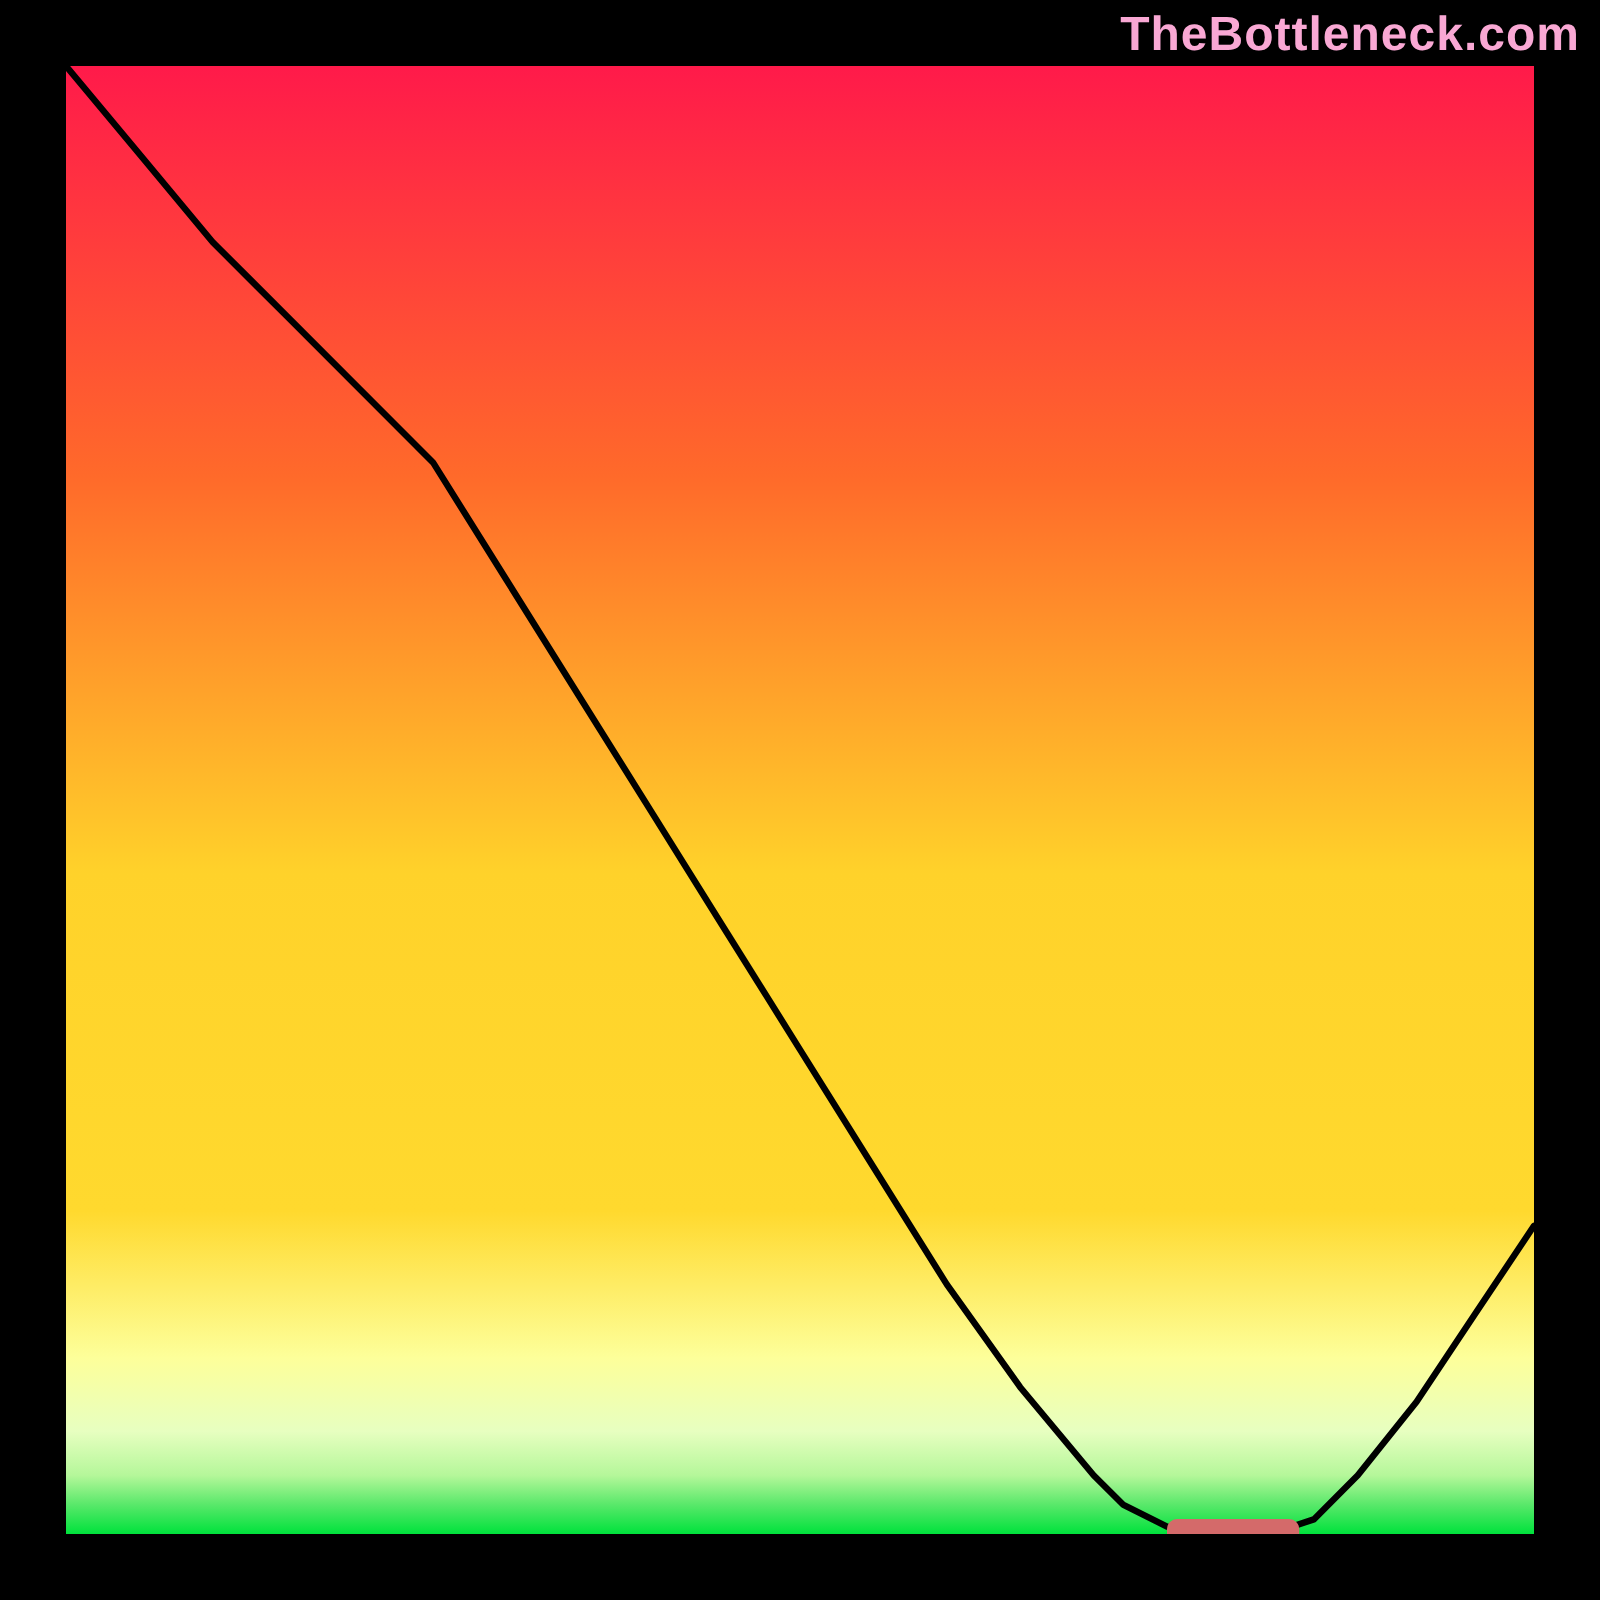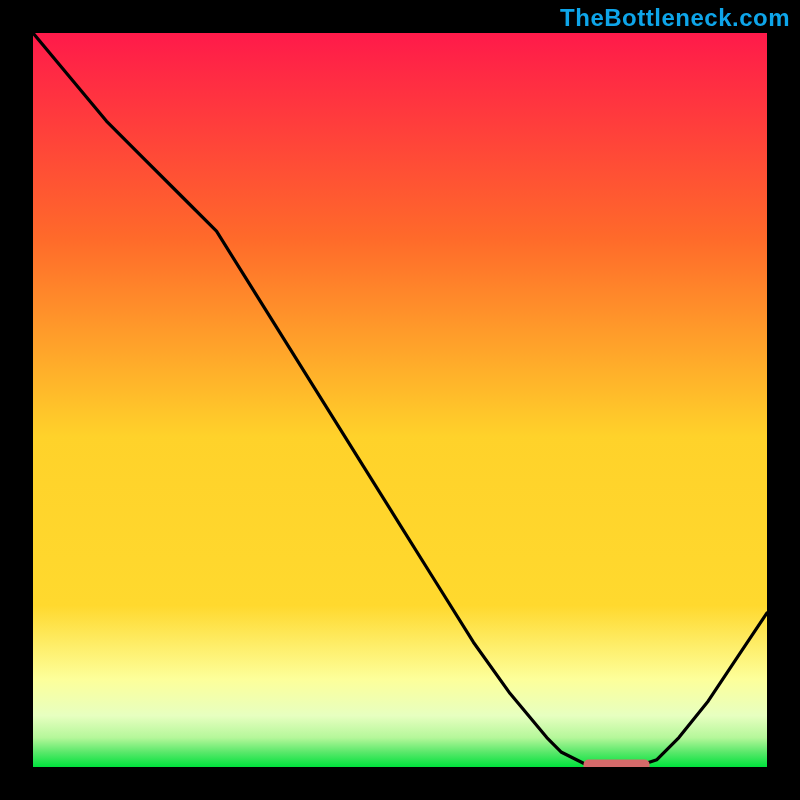--- a/index.html
+++ b/index.html
@@ -13,21 +13,21 @@
   .stage {
     position: relative;
     width: 800px;
     height: 800px;
     background: #000;
   }
   .watermark {
     position: absolute;
     top: 4px;
     right: 10px;
-    color: #0ea5e9;
+    color: #f9a8d4;
     font-size: 24px;
     font-weight: bold;
     letter-spacing: 0.5px;
     z-index: 10;
   }
   .plot {
     position: absolute;
     left: 33px;
     top: 33px;
     width: 734px;

